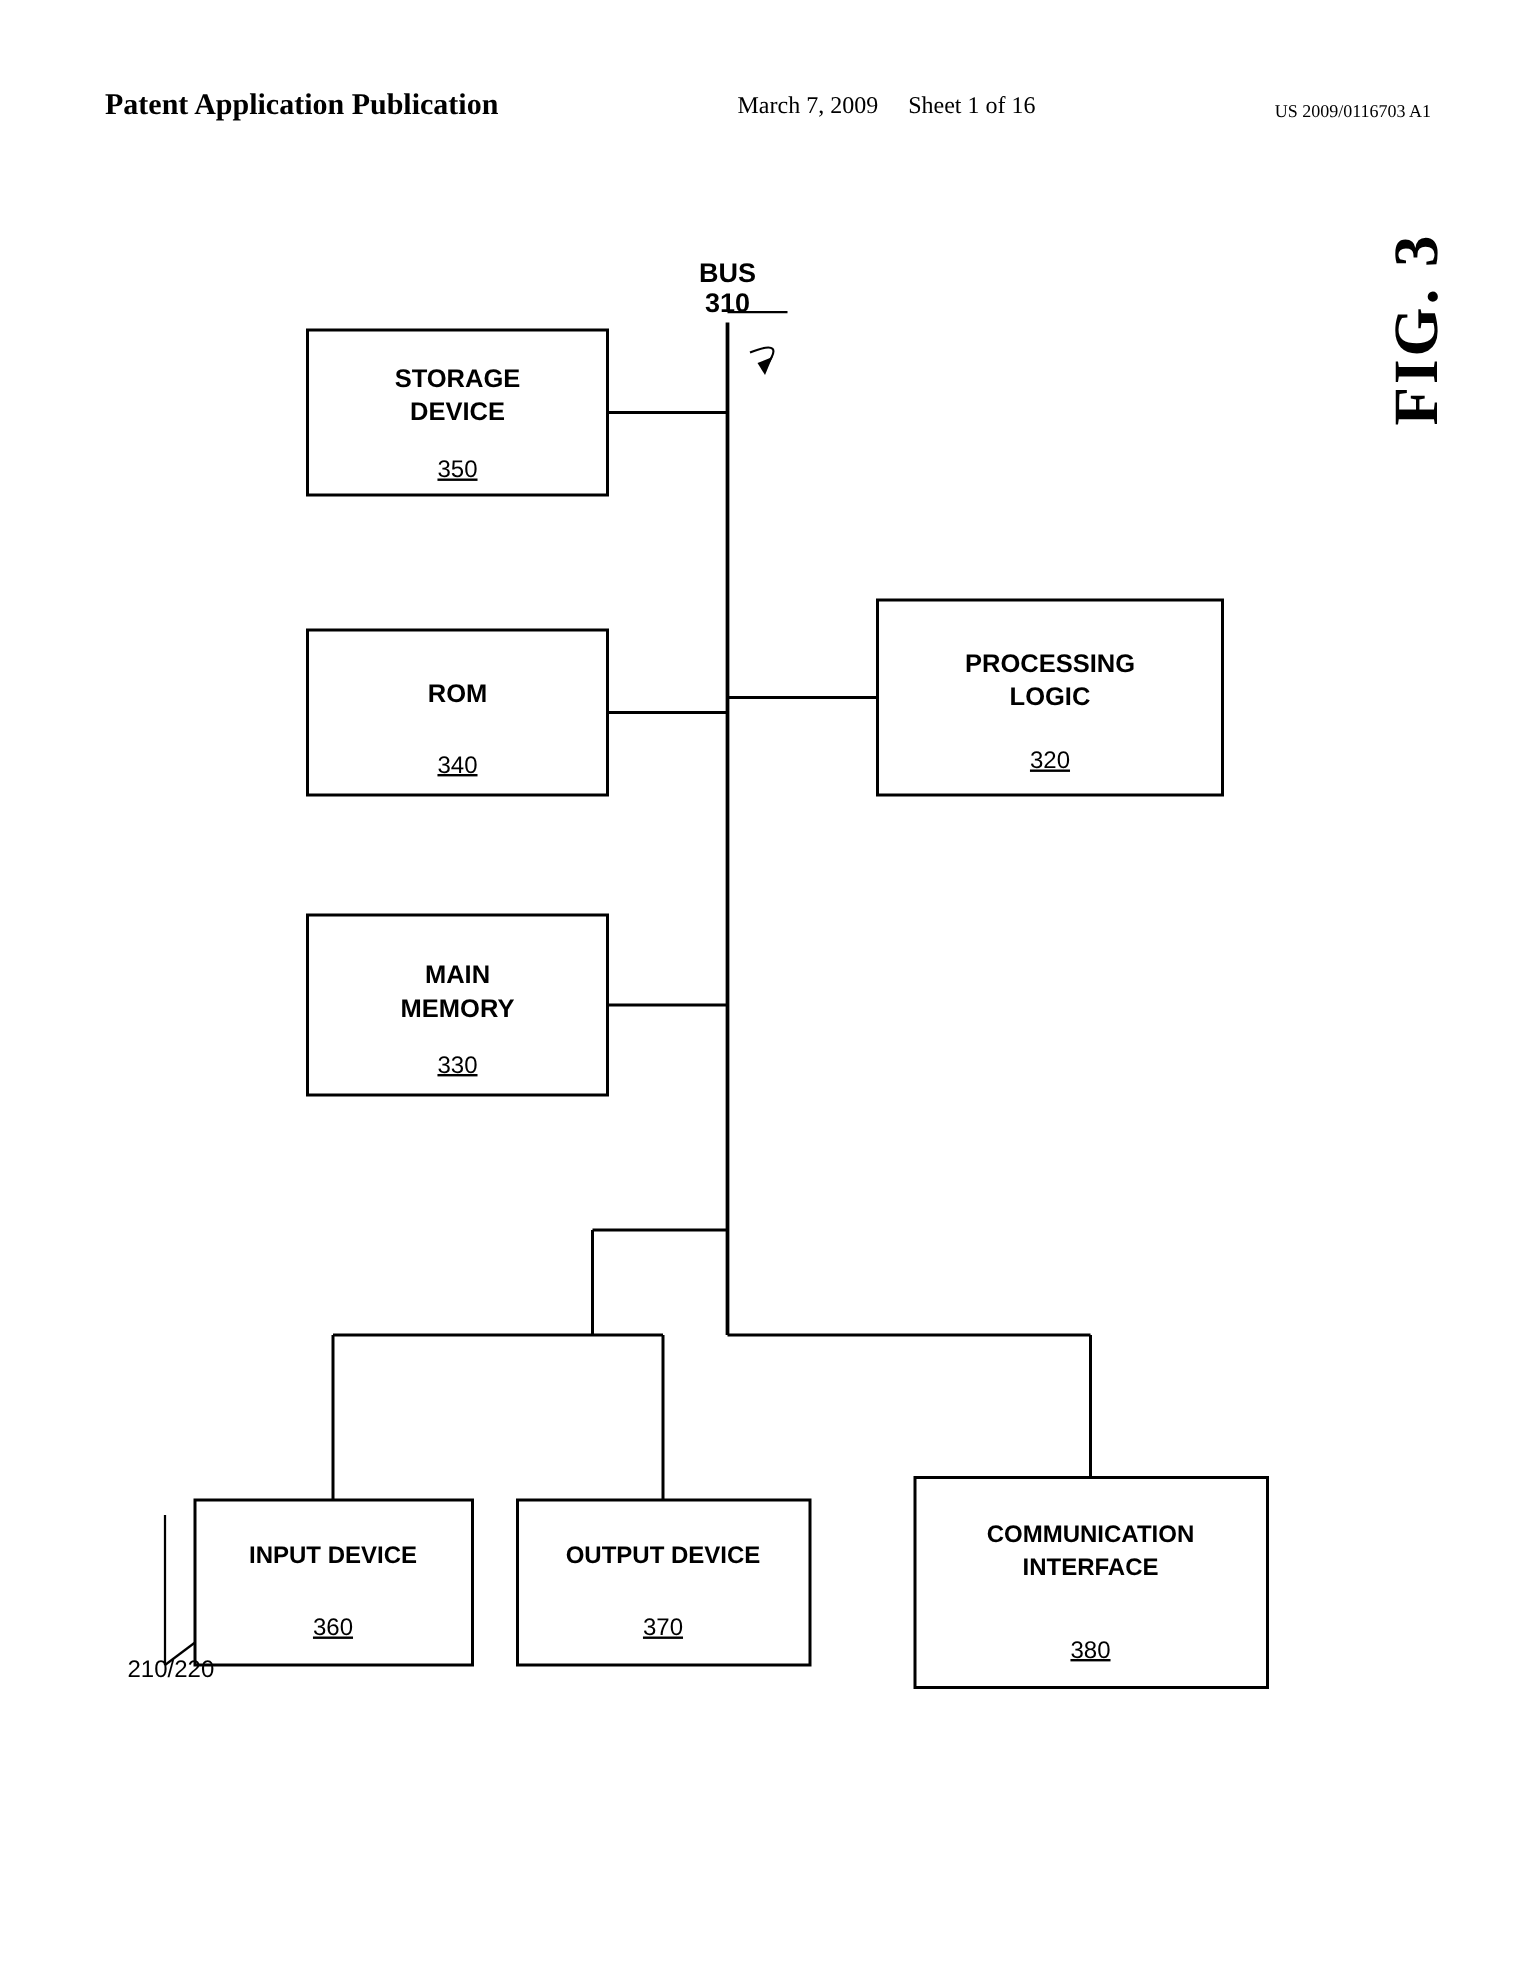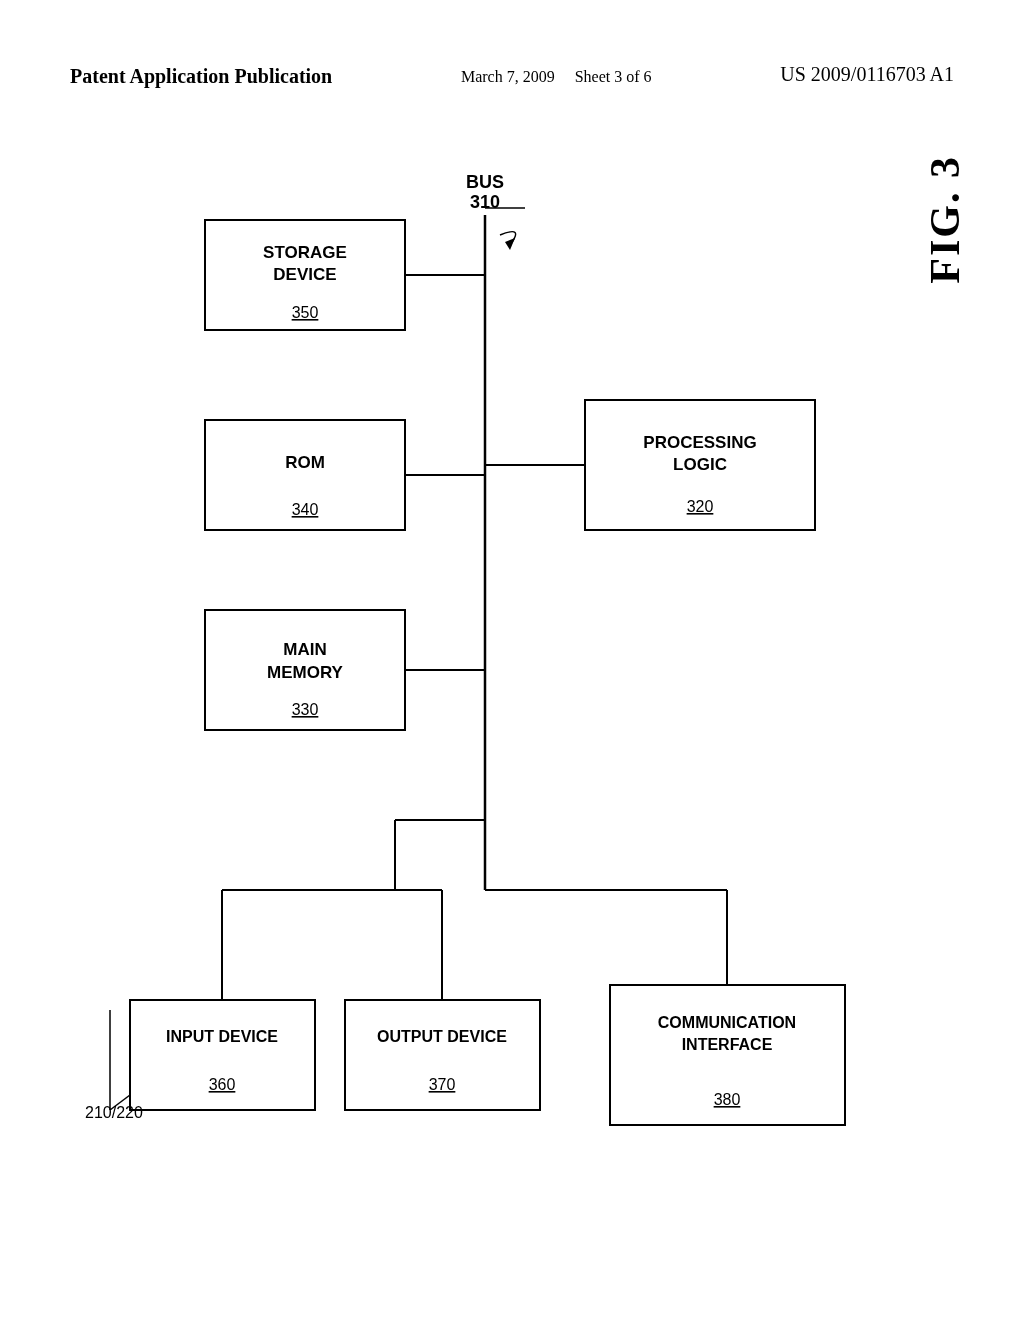--- a/index.html
+++ b/index.html
@@ -26,21 +26,21 @@
     }
 
     .header-center {
       font-size: 16px;
       text-align: center;
       line-height: 1.5;
       padding-top: 4px;
     }
 
     .header-right {
-      font-size: 20px;
+      font-size: 12px;
       text-align: right;
       line-height: 1.5;
       padding-top: 4px;
     }
 
     .fig-label {
       position: absolute;
       right: 55px;
       top: 155px;
       font-size: 42px;
@@ -59,21 +59,21 @@
       height: 100%;
     }
   </style>
 </head>
 <body>
 
 <div class="page-header">
   <div class="header-left">Patent Application Publication</div>
   <div class="header-center">
     <span>March 7, 2009</span>&nbsp;&nbsp;&nbsp;&nbsp;
-    <span>Sheet 3 of 6</span>
+    <span>Sheet 1 of 16</span>
   </div>
   <div class="header-right">US 2009/0116703 A1</div>
 </div>
 
 <div class="fig-label">FIG. 3</div>
 
 <svg class="diagram-svg" viewBox="0 0 860 1100" style="position:absolute; top:130px; left:50px; width:870px; height:1100px;">
 
   <text x="430" y="58" font-family="Arial, sans-serif" font-size="18" font-weight="bold" text-anchor="middle">BUS</text>
   <text x="430" y="78" font-family="Arial, sans-serif" font-size="18" font-weight="bold" text-anchor="middle">310</text>

